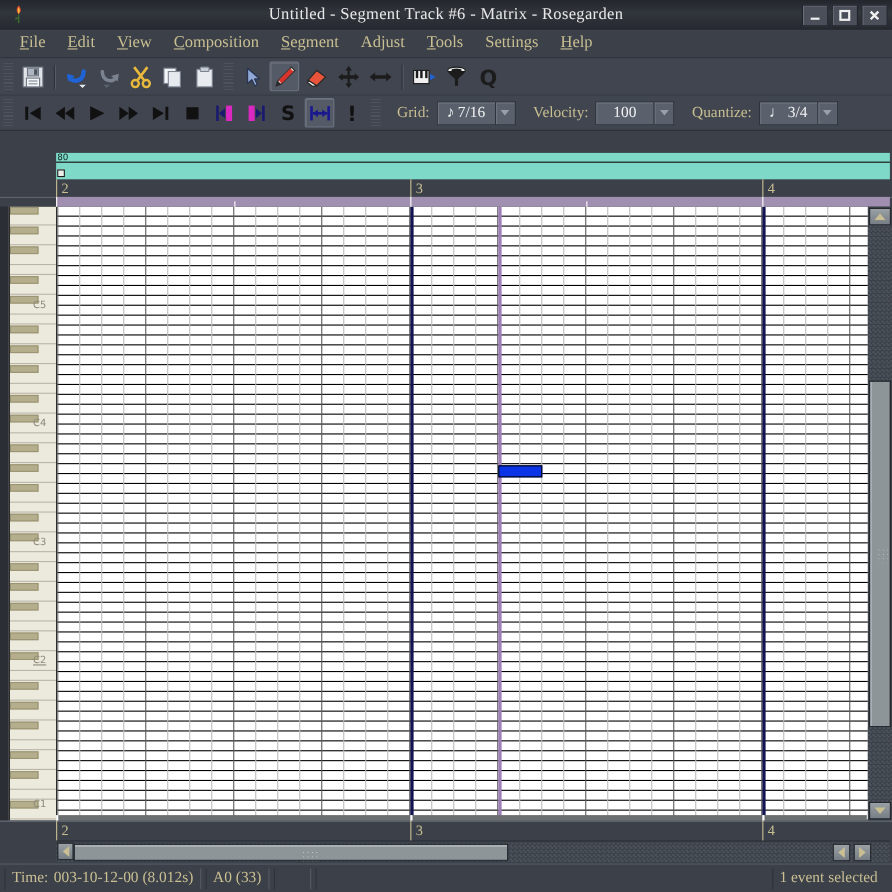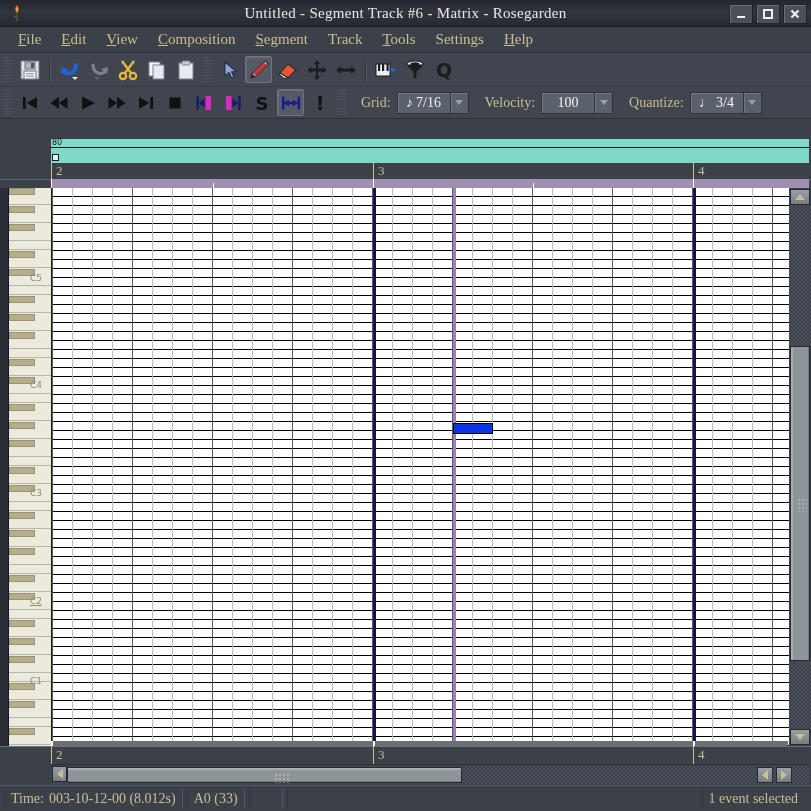--- a/index.html
+++ b/index.html
@@ -216,21 +216,21 @@
       </div>
     </div>
   </div>
 
   <div class="menubar" id="menubar">
       <div class="menu-item"><span class="acc">F</span>ile</div>
       <div class="menu-item"><span class="acc">E</span>dit</div>
       <div class="menu-item"><span class="acc">V</span>iew</div>
       <div class="menu-item"><span class="acc">C</span>omposition</div>
       <div class="menu-item"><span class="acc">S</span>egment</div>
-      <div class="menu-item">Track</div>
+      <div class="menu-item">Adjust</div>
       <div class="menu-item"><span class="acc">T</span>ools</div>
       <div class="menu-item">Settings</div>
       <div class="menu-item"><span class="acc">H</span>elp</div>
     </div>
 
   <div class="toolbar" id="toolbar1">
     <div class="tb-row">
       <div class="grip"></div>
 
       <div class="tool">
@@ -512,21 +512,21 @@
         <div class="bkey" style="top: 107.5px;"></div>
         <div class="bkey" style="top: 80.5px;"></div>
         <div class="bkey" style="top: 62.5px;"></div>
         <div class="bkey" style="top: 35.5px;"></div>
         <div class="bkey" style="top: 17.5px;"></div>
         <div class="bkey" style="top: -0.5px;"></div>
         <div class="klabel" style="top: 86px;">C5</div>
         <div class="klabel" style="top: 193px;">C4</div>
         <div class="klabel" style="top: 301px;">C3</div>
         <div class="klabel" style="top: 409px; text-decoration: underline;">C2</div>
-        <div class="klabel" style="top: 489px;">C1</div>
+        <div class="klabel" style="top: 540px;">C1</div>
       </div>
     <div id="gridleftedge"></div>
     <div id="gridwrap">
       <div id="hlines">
           <div class="hline" style="top: 557px;"></div>
           <div class="hline" style="top: 548px;"></div>
           <div class="hline" style="top: 539px;"></div>
           <div class="hline" style="top: 530px;"></div>
           <div class="hline" style="top: 521px;"></div>
           <div class="hline" style="top: 512px;"></div>

